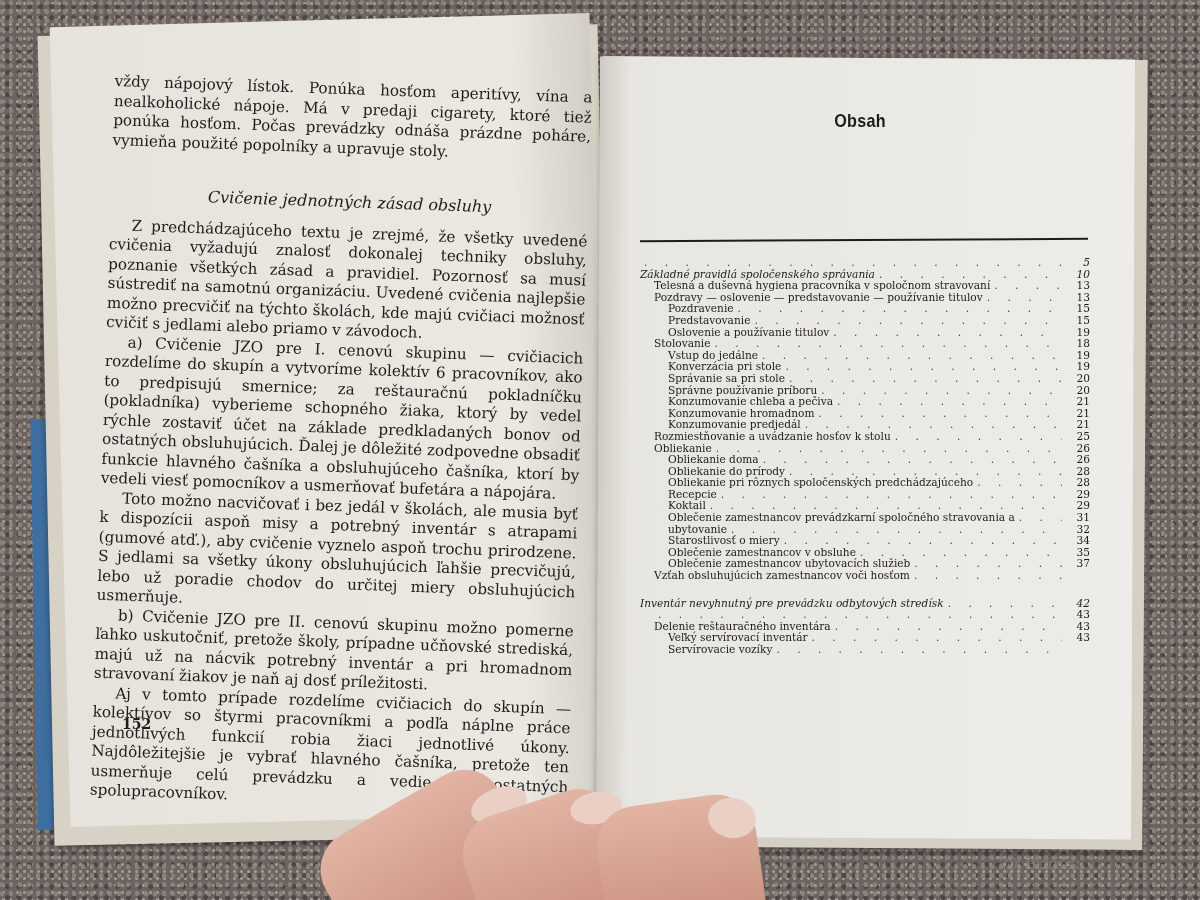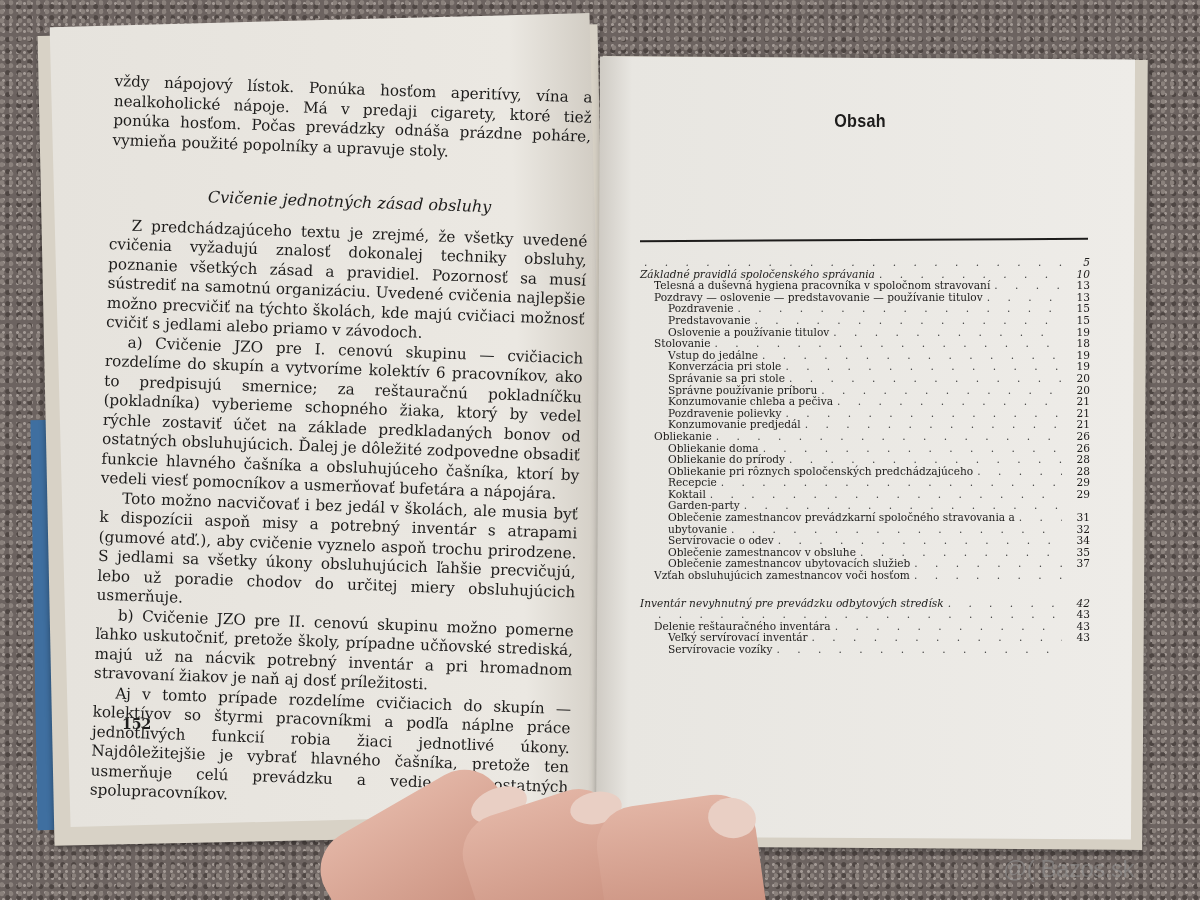--- a/index.html
+++ b/index.html
@@ -29,21 +29,21 @@
   .toc-row .dots{flex:1 1 auto;overflow:hidden;margin:0 4px;color:#444;letter-spacing:7px;}
   .toc-row .dots::before{content:". . . . . . . . . . . . . . . . . . . . . . . . . . . . . . . . . . . . . . . . . . . . .";}
   .toc-row .num{flex:0 0 24px;text-align:right;}
   .lvl0{padding-left:0;font-style:italic;}
   .lvl1{padding-left:14px;}
   .lvl2{padding-left:28px;}
   .gap{height:16px;}
   .hand{position:absolute;}
   .finger{position:absolute;background:linear-gradient(180deg,#e2b4a4,#c98f7d);border-radius:40px 40px 20px 20px;}
   .nail{position:absolute;background:#e9cfc4;border-radius:50%;}
-  .watermark{position:absolute;left:1003px;top:855px;font-family:Liberation Sans, sans-serif;font-size:24px;color:rgba(150,150,150,.55);letter-spacing:-0.5px;}
+  .watermark{position:absolute;left:1003px;top:855px;font-family:Liberation Serif, serif;font-size:16px;color:rgba(150,150,150,.55);letter-spacing:-0.5px;}
 </style>
 </head>
 <body>
 
 <div class="cover-edge"></div>
 <div class="page-stack-left"></div>
 <div class="page-left"></div>
 <div class="page-stack-right"></div>
 <div class="page-right"></div>
 
@@ -121,30 +121,35 @@
         <span class="lbl">Správne používanie príboru</span>
         <span class="dots"></span>
         <span class="num">20</span>
       </div>
       <div class="toc-row lvl2">
         <span class="lbl">Konzumovanie chleba a pečiva</span>
         <span class="dots"></span>
         <span class="num">21</span>
       </div>
       <div class="toc-row lvl2">
-        <span class="lbl">Pozdravenie polievky</span>
+        <span class="lbl">Konzumovanie hromadnom</span>
         <span class="dots"></span>
         <span class="num">21</span>
       </div>
       <div class="toc-row lvl2">
         <span class="lbl">Konzumovanie predjedál</span>
         <span class="dots"></span>
         <span class="num">21</span>
       </div>
       <div class="toc-row lvl1">
+        <span class="lbl">Rozmiestňovanie a uvádzanie hosťov k stolu</span>
+        <span class="dots"></span>
+        <span class="num">25</span>
+      </div>
+      <div class="toc-row lvl1">
         <span class="lbl">Obliekanie</span>
         <span class="dots"></span>
         <span class="num">26</span>
       </div>
       <div class="toc-row lvl2">
         <span class="lbl">Obliekanie doma</span>
         <span class="dots"></span>
         <span class="num">26</span>
       </div>
       <div class="toc-row lvl2">
@@ -161,36 +166,31 @@
         <span class="lbl">Recepcie</span>
         <span class="dots"></span>
         <span class="num">29</span>
       </div>
       <div class="toc-row lvl2">
         <span class="lbl">Koktail</span>
         <span class="dots"></span>
         <span class="num">29</span>
       </div>
       <div class="toc-row lvl2">
-        <span class="lbl">Garden-party</span>
-        <span class="dots"></span>
-        <span class="num"></span>
-      </div>
-      <div class="toc-row lvl2">
         <span class="lbl">Oblečenie zamestnancov prevádzkarní spoločného stravovania a</span>
         <span class="dots"></span>
         <span class="num">31</span>
       </div>
       <div class="toc-row lvl2">
         <span class="lbl">ubytovanie</span>
         <span class="dots"></span>
         <span class="num">32</span>
       </div>
       <div class="toc-row lvl2">
-        <span class="lbl">Servírovacie o odev</span>
+        <span class="lbl">Starostlivosť o miery</span>
         <span class="dots"></span>
         <span class="num">34</span>
       </div>
       <div class="toc-row lvl2">
         <span class="lbl">Oblečenie zamestnancov v obsluhe</span>
         <span class="dots"></span>
         <span class="num">35</span>
       </div>
       <div class="toc-row lvl2">
         <span class="lbl">Oblečenie zamestnancov ubytovacích služieb</span>

